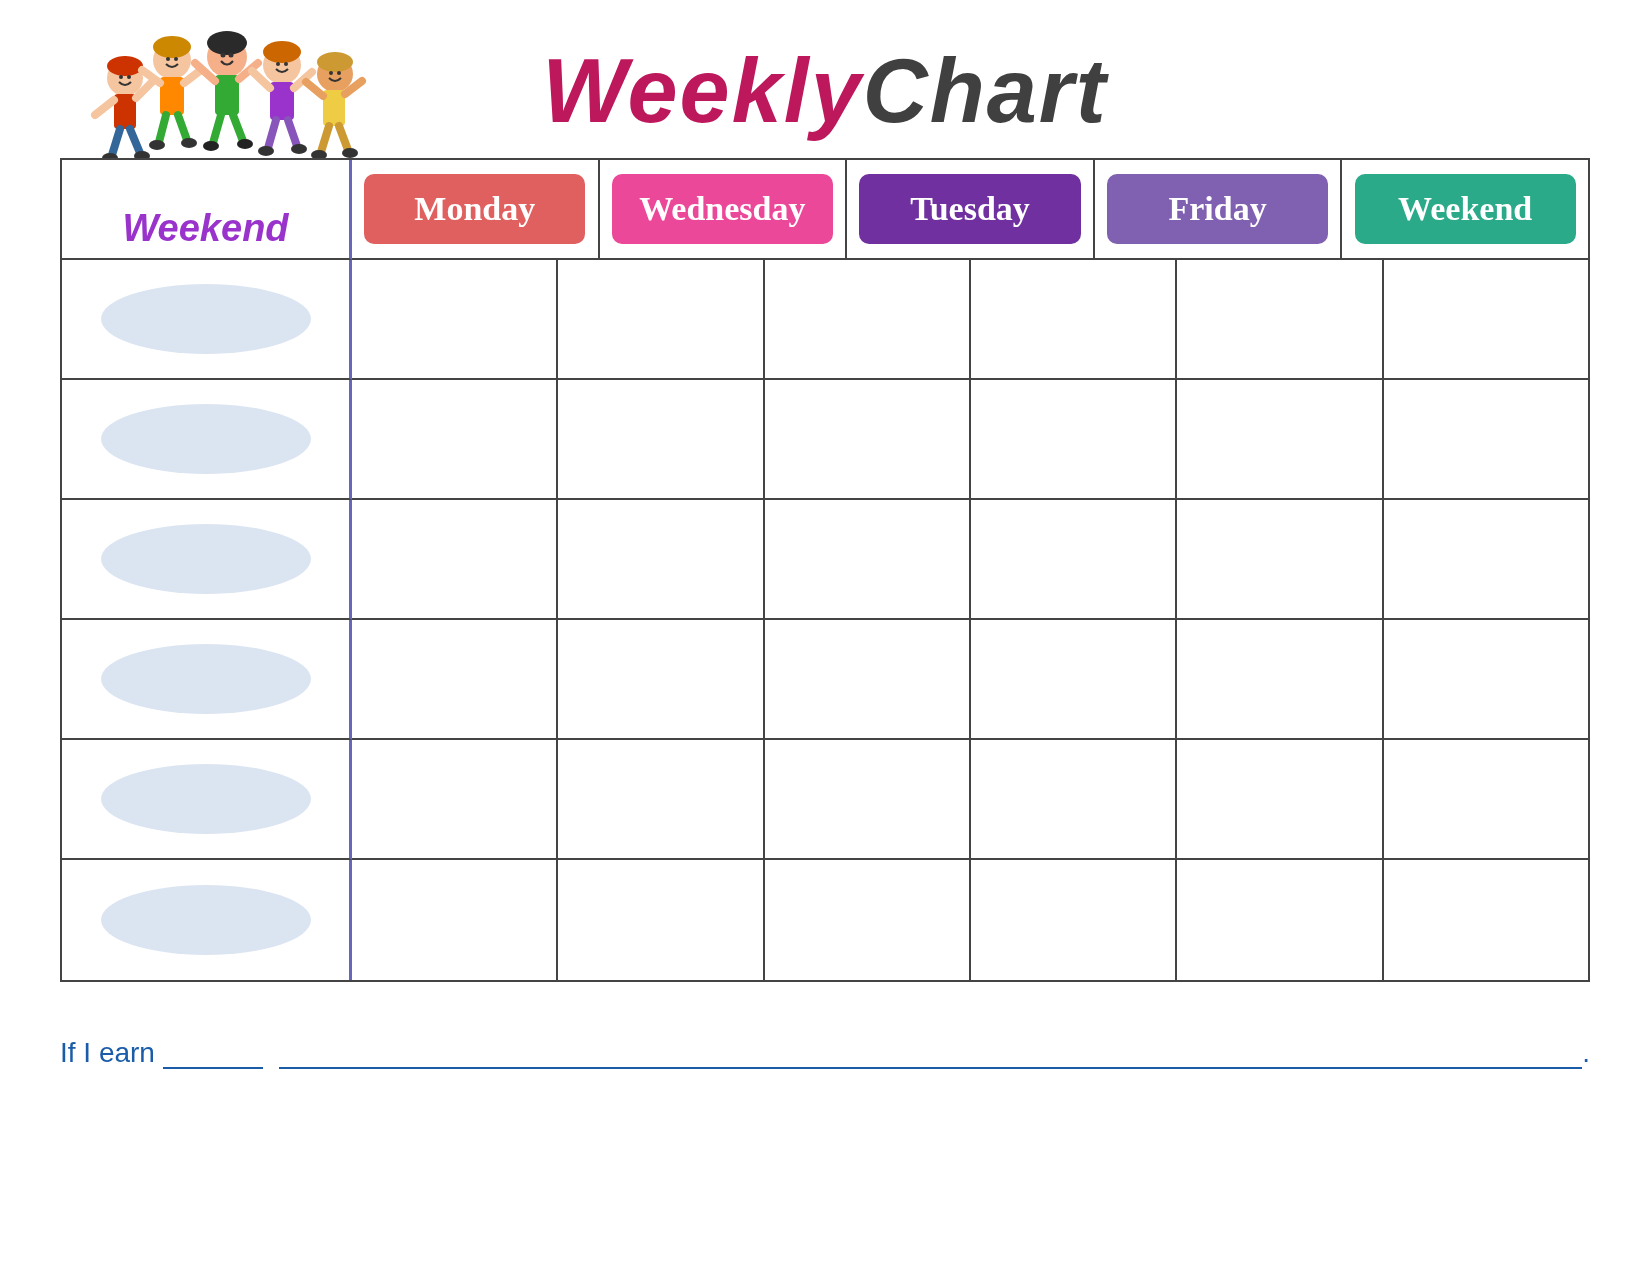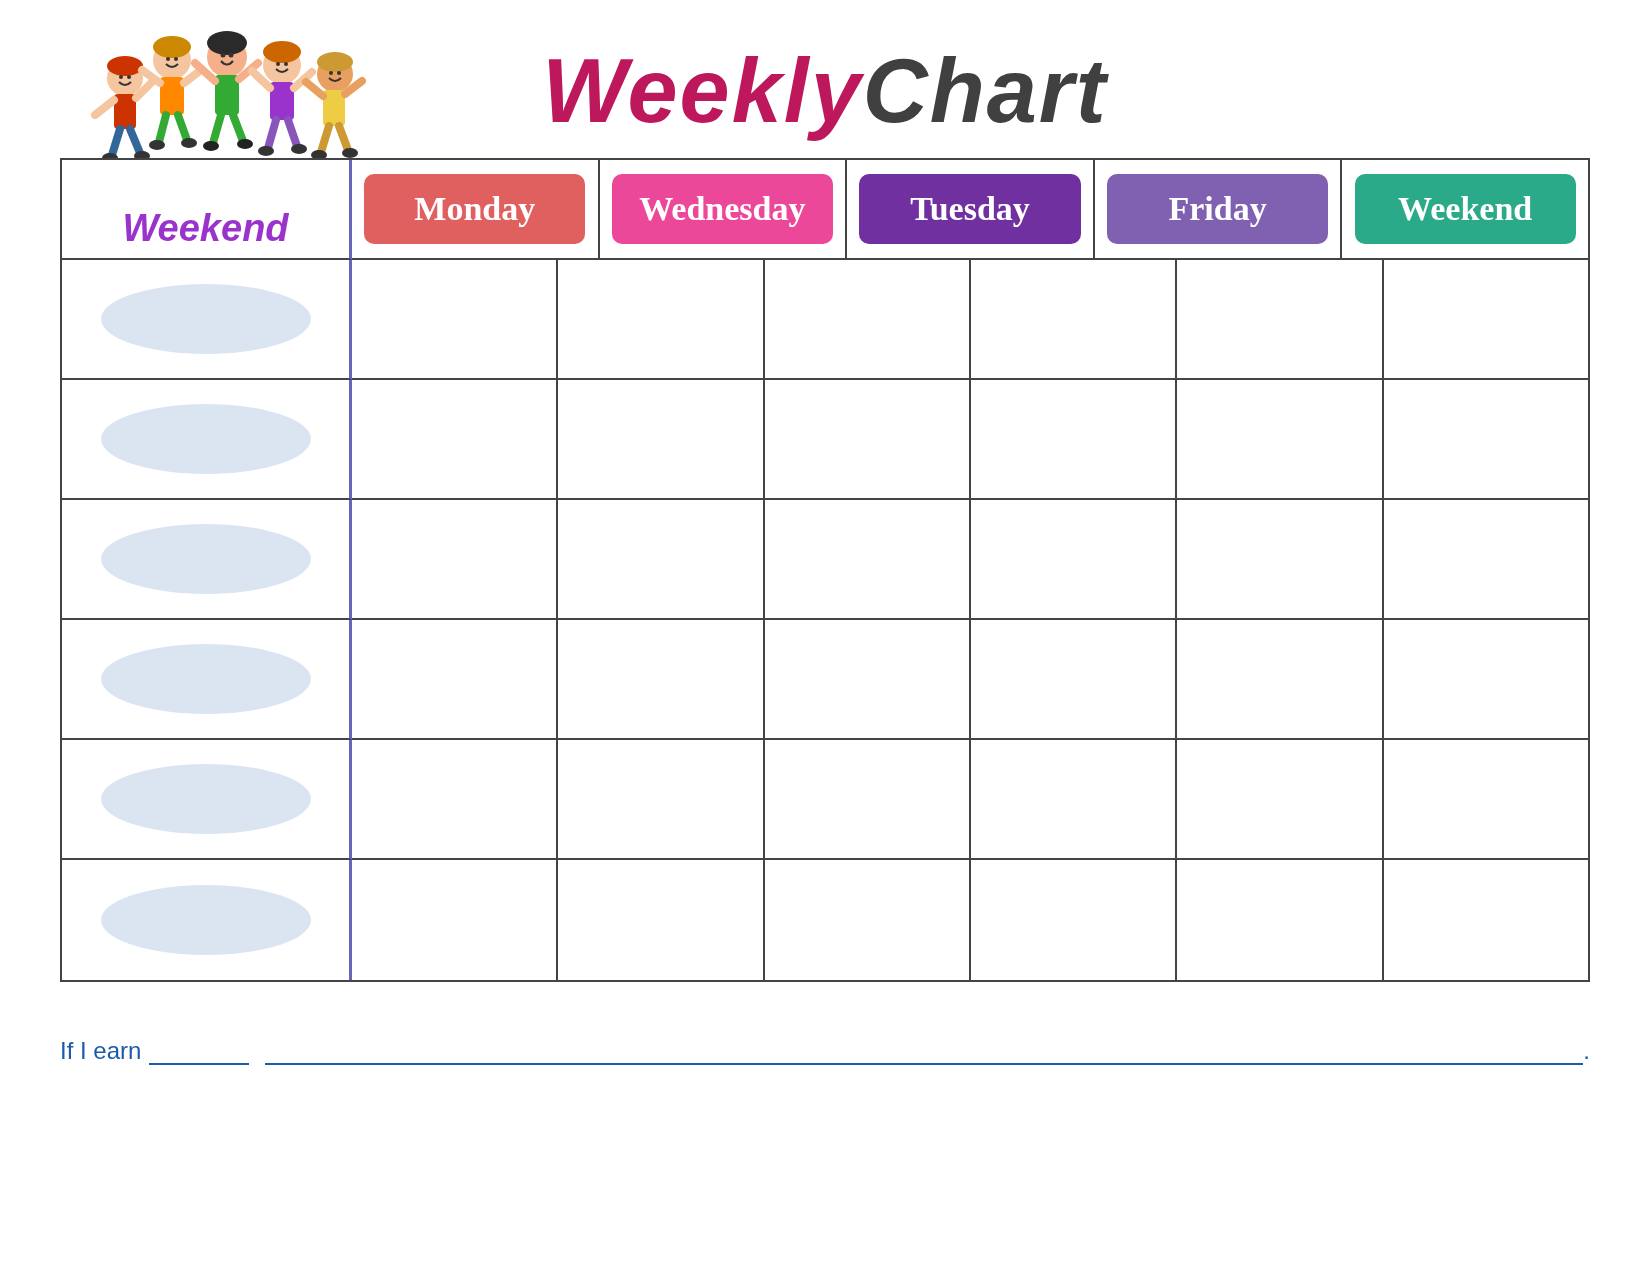--- a/index.html
+++ b/index.html
@@ -165,21 +165,21 @@
 
     .data-row:last-child .activity-cell,
     .data-row:last-child .day-cell {
       border-bottom: none;
     }
 
     
     .bottom-text {
       margin-top: 55px;
       width: 1530px;
-      font-size: 24px;
+      font-size: 28px;
       color: #1a5ca8;
       display: flex;
       align-items: flex-end;
       gap: 0;
     }
 
     .earn-line {
       border-bottom: 2.5px solid #1a5ca8;
       display: inline-block;
       width: 100px;

